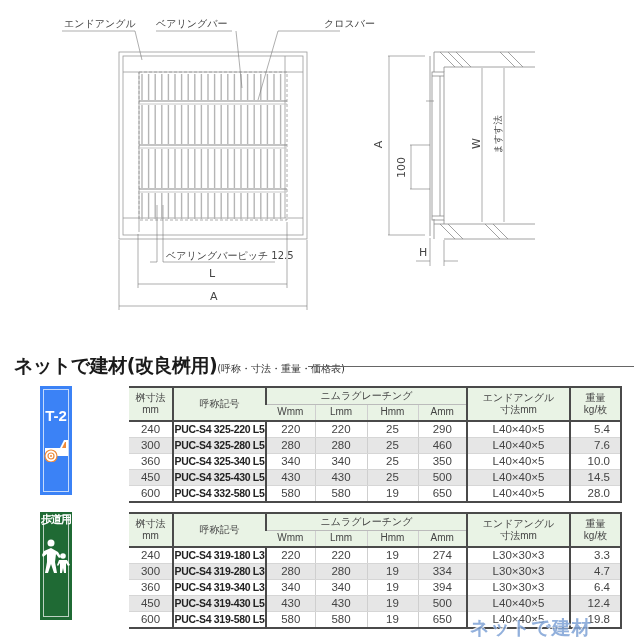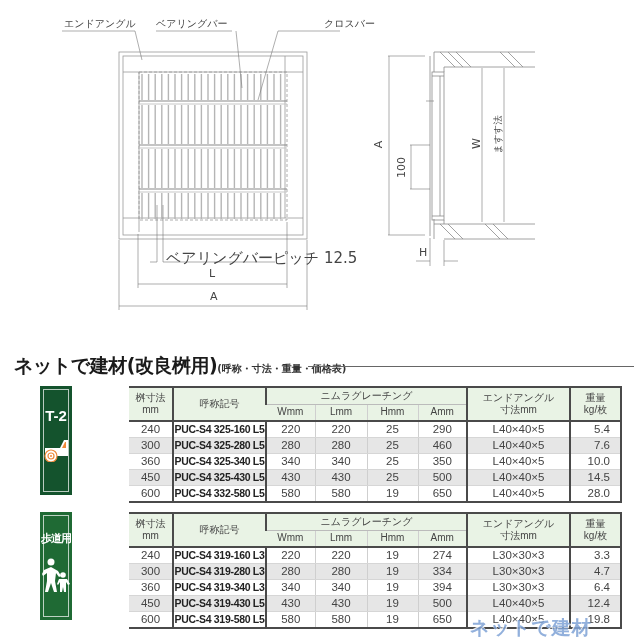--- a/index.html
+++ b/index.html
@@ -2,21 +2,21 @@
 <html><head>
 <meta charset="utf-8">
 <style>
   html,body{margin:0;padding:0;background:#ffffff;}
   body{width:640px;height:640px;position:relative;overflow:hidden;font-family:"DejaVu Sans","Liberation Sans",sans-serif;color:#3a3a3a;}
   .abs{position:absolute;}
   .lbl{font-size:10px;color:#444;white-space:nowrap;}
   .dim{font-size:11px;color:#444;}
   svg{position:absolute;left:0;top:0;}
   .title{position:absolute;left:14px;top:353px;font-family:"DejaVu Sans",sans-serif;font-weight:bold;font-size:19px;color:#1a1a1a;letter-spacing:-0.5px;white-space:nowrap;}
-  .subtitle{font-size:10px;font-weight:bold;color:#333;letter-spacing:0;}
+  .subtitle{font-size:10px;font-weight:normal;color:#333;letter-spacing:0;}
   .title-rule{position:absolute;left:308px;top:366px;width:326px;height:1px;background:#666;}
   .badge{position:absolute;left:40px;width:32px;display:flex;flex-direction:column;align-items:center;box-sizing:border-box;}
   .badge-inner{position:absolute;left:3px;top:3px;right:3px;bottom:3px;border:1px solid rgba(255,255,255,0.7);}
   .badge-label{position:relative;color:#fff;font-weight:bold;font-family:"Liberation Sans",sans-serif;text-align:center;}
   table.spec{position:absolute;left:96px;border-collapse:collapse;font-family:"Liberation Sans",sans-serif;font-size:11.5px;color:#444;table-layout:fixed;margin-left:33px;}
   table.spec th,table.spec td{padding:0;text-align:center;height:15px;line-height:15px;border-left:1px solid #cfcfcf;}
   table.spec th{background:#e9f3e5;font-weight:normal;font-size:10px;line-height:12px;color:#444;}
   table.spec thead tr:first-child th{border-top:2px solid #4a4a4a;}
   table.spec thead tr:last-child th,table.spec th.rowspan2{border-bottom:2px solid #4a4a4a;}
   table.spec th.top-group{border-bottom:1px solid #bbb;}
@@ -214,36 +214,36 @@
     <line x1="430" y1="238" x2="430" y2="266"></line>
     <line x1="444" y1="240" x2="444" y2="266"></line>
     <line x1="416" y1="261" x2="430" y2="261"></line>
     <line x1="444" y1="261" x2="458" y2="261"></line>
   </g>
 </svg>
 
 <span class="abs lbl" style="left:64px;top:17px;">エンドアングル</span>
 <span class="abs lbl" style="left:156px;top:17px;">ベアリングバー</span>
 <span class="abs lbl" style="left:280px;top:17px;margin-left:44px;">クロスバー</span>
-<span class="abs lbl" style="left:166px;top:249px;font-size:15px;">ベアリングバーピッチ 12.5</span>
+<span class="abs lbl" style="left:166px;top:249px;font-size:10px;">ベアリングバーピッチ 12.5</span>
 <span class="abs dim" style="left:209px;top:267px;">L</span>
 <span class="abs dim" style="left:210px;top:290px;">A</span>
 
 <span class="abs dim" style="left:375px;top:138px;transform:rotate(-90deg);">A</span>
 <span class="abs dim" style="left:391px;top:161px;transform:rotate(-90deg);">100</span>
 <span class="abs dim" style="left:471px;top:137px;transform:rotate(-90deg);">W</span>
 <span class="abs lbl" style="left:479px;top:128px;transform:rotate(-90deg);font-size:9.5px;">ますす法</span>
 <span class="abs dim" style="left:419px;top:246px;">H</span>
 
 <div class="title">
   <span>ネットで建材(改良桝用)</span><span class="subtitle">(呼称・寸法・重量・価格表)</span>
 </div>
 <div class="title-rule"></div>
 
-<div class="badge" style="top:386px;height:109px;background:#14532d;">
+<div class="badge" style="top:386px;height:109px;background:#3b82f6;">
   <div class="badge-inner"></div>
   <span class="badge-label" style="font-size:15px;margin-top:21px;">T-2</span>
   <svg style="position:relative;margin-top:12px;" width="28" height="26" viewBox="0 0 28 26">
     <path d="M3 12 L18 12 L22 4 L26 4 L26 20 L3 20 Z" fill="#fff"></path>
     <path d="M20 12 L23 6 L24 6 L24 12 Z" fill="#ef8a3a"></path>
     <circle cx="9" cy="20" r="6" fill="#fff" stroke="#ef8a3a" stroke-width="1.2"></circle>
     <circle cx="9" cy="20" r="3" fill="none" stroke="#ef8a3a" stroke-width="1.2"></circle>
     <circle cx="9" cy="20" r="1" fill="#ef8a3a"></circle>
   </svg>
 </div>
@@ -270,21 +270,21 @@
     <tr style="height:14px;">
       <th class="thick">Wmm</th>
       <th>Lmm</th>
       <th>Hmm</th>
       <th>Amm</th>
     </tr>
   </thead>
   <tbody>
     <tr>
       <td>240</td>
-      <td class="code thick">PUC-S4 325-160 L5</td>
+      <td class="code thick">PUC-S4 325-220 L5</td>
       <td class="thick">220</td>
       <td>220</td>
       <td>25</td>
       <td>290</td>
       <td class="thick">L40×40×5</td>
       <td class="thick thickR w">5.4</td>
     </tr>
     <tr>
       <td>300</td>
       <td class="code thick">PUC-S4 325-280 L5</td>
@@ -323,21 +323,21 @@
       <td>19</td>
       <td>650</td>
       <td class="thick">L40×40×5</td>
       <td class="thick thickR w">28.0</td>
     </tr>
   </tbody>
 </table>
 
 <div class="badge" style="top:512px;height:108px;background:#1f6a34;">
   <div class="badge-inner"></div>
-  <span class="badge-label" style="font-size:11px;margin-top:19px;letter-spacing:-1px;font-family:Liberation Mono, monospace;">歩道用</span>
+  <span class="badge-label" style="font-size:11px;letter-spacing:-1px;font-family:Liberation Mono, monospace;">歩道用</span>
   <svg style="position:relative;margin-top:12px;" width="30" height="36" viewBox="0 0 30 36">
     <circle cx="10" cy="4" r="3.5" fill="#fff"></circle>
     <path d="M3 12 L10 9 L17 13 L20 18 L18 19 L15 15 L14 23 L16 34 L13 34 L10 25 L7 34 L4 34 L6 23 L6 15 L2 18 L1 16 Z" fill="#fff"></path>
     <circle cx="22" cy="17" r="2.8" fill="#fff"></circle>
     <path d="M18 21 L26 21 L29 26 L27 27 L25 24 L25 34 L23 34 L22 29 L21 34 L19 34 L19 24 L17 27 L16 26 Z" fill="#fff"></path>
   </svg>
 </div>
 
 <table class="spec" style="top:512px;width:492px;">
   <colgroup>
@@ -361,21 +361,21 @@
     <tr style="height:14px;">
       <th class="thick">Wmm</th>
       <th>Lmm</th>
       <th>Hmm</th>
       <th>Amm</th>
     </tr>
   </thead>
   <tbody>
     <tr>
       <td>240</td>
-      <td class="code thick">PUC-S4 319-160 L3</td>
+      <td class="code thick">PUC-S4 319-180 L3</td>
       <td class="thick">220</td>
       <td>220</td>
       <td>19</td>
       <td>274</td>
       <td class="thick">L30×30×3</td>
       <td class="thick thickR w">3.3</td>
     </tr>
     <tr>
       <td>300</td>
       <td class="code thick">PUC-S4 319-280 L3</td>

